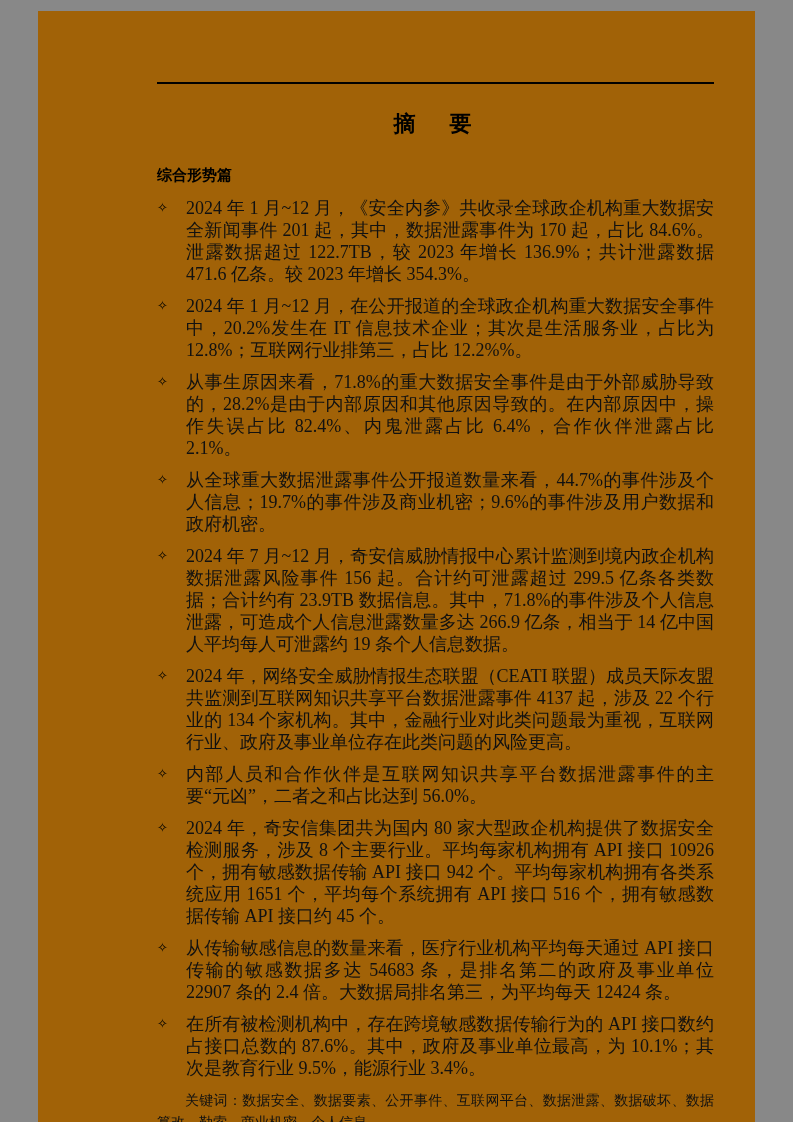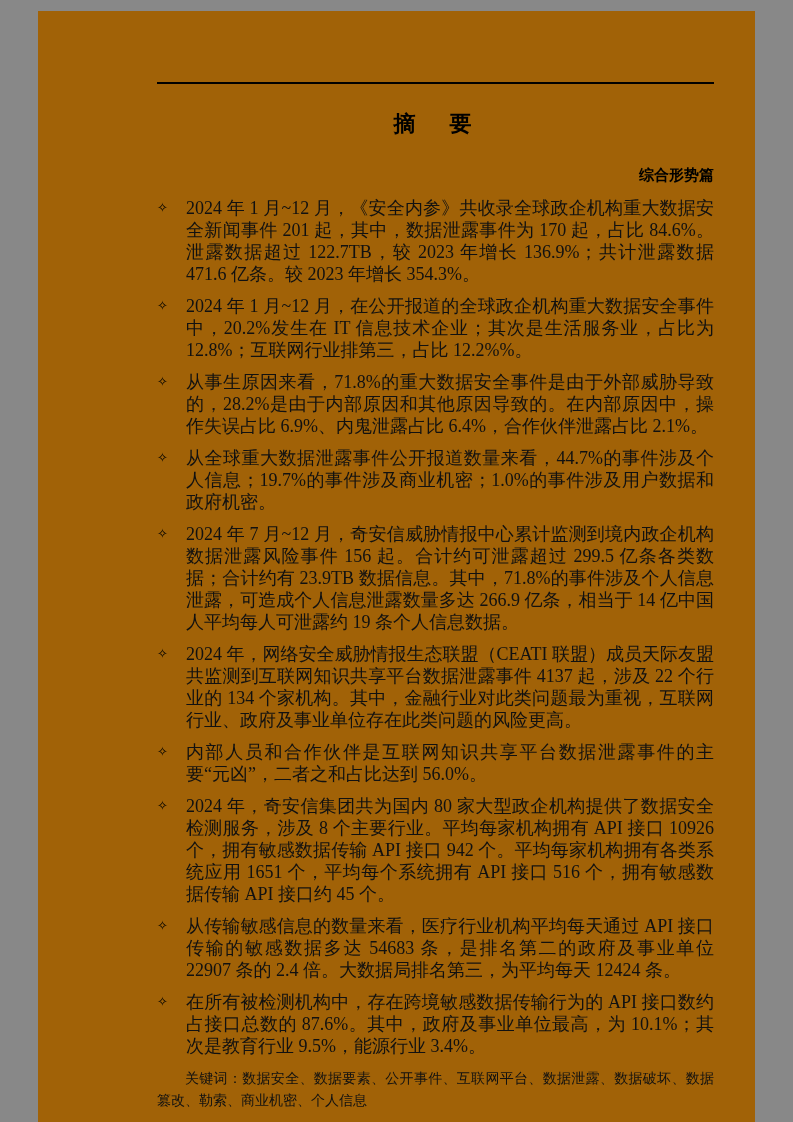--- a/index.html
+++ b/index.html
@@ -39,21 +39,20 @@
     margin-bottom: 24px;
   }
   .section-heading {
     font-family: "Liberation Sans", sans-serif;
     font-weight: bold;
     font-size: 15px;
     line-height: 20px;
     color: #000000;
     margin-top: 14px;
     margin-bottom: 12px;
-    text-align: right;
   }
   .bullet {
     display: flex;
     align-items: flex-start;
     margin-bottom: 10px;
   }
   .bullet .marker {
     flex: 0 0 29px;
     font-size: 13px;
     line-height: 22px;
@@ -94,25 +93,25 @@
     <div class="bullet">
       <span class="marker">✧</span>
       <p class="btext">2024 年 1 月~12 月，《安全内参》共收录全球政企机构重大数据安全新闻事件 201 起，其中，数据泄露事件为 170 起，占比 84.6%。泄露数据超过 122.7TB，较 2023 年增长 136.9%；共计泄露数据 471.6 亿条。较 2023 年增长 354.3%。</p>
     </div>
     <div class="bullet">
       <span class="marker">✧</span>
       <p class="btext">2024 年 1 月~12 月，在公开报道的全球政企机构重大数据安全事件中，20.2%发生在 IT 信息技术企业；其次是生活服务业，占比为 12.8%；互联网行业排第三，占比 12.2%%。</p>
     </div>
     <div class="bullet">
       <span class="marker">✧</span>
-      <p class="btext">从事生原因来看，71.8%的重大数据安全事件是由于外部威胁导致的，28.2%是由于内部原因和其他原因导致的。在内部原因中，操作失误占比 6.9%、内鬼泄露占比 6.4%，合作伙伴泄露占比 2.1%。</p>
+      <p class="btext">从事生原因来看，71.8%的重大数据安全事件是由于外部威胁导致的，28.2%是由于内部原因和其他原因导致的。在内部原因中，操作失误占比 82.4%、内鬼泄露占比 6.4%，合作伙伴泄露占比 2.1%。</p>
     </div>
     <div class="bullet">
       <span class="marker">✧</span>
-      <p class="btext">从全球重大数据泄露事件公开报道数量来看，44.7%的事件涉及个人信息；19.7%的事件涉及商业机密；1.0%的事件涉及用户数据和政府机密。</p>
+      <p class="btext">从全球重大数据泄露事件公开报道数量来看，44.7%的事件涉及个人信息；19.7%的事件涉及商业机密；9.6%的事件涉及用户数据和政府机密。</p>
     </div>
 
 
     <div class="bullet">
       <span class="marker">✧</span>
       <p class="btext">2024 年 7 月~12 月，奇安信威胁情报中心累计监测到境内政企机构数据泄露风险事件 156 起。合计约可泄露超过 299.5 亿条各类数据；合计约有 23.9TB 数据信息。其中，71.8%的事件涉及个人信息泄露，可造成个人信息泄露数量多达 266.9 亿条，相当于 14 亿中国人平均每人可泄露约 19 条个人信息数据。</p>
     </div>
     <div class="bullet">
       <span class="marker">✧</span>
       <p class="btext">2024 年，网络安全威胁情报生态联盟（CEATI 联盟）成员天际友盟共监测到互联网知识共享平台数据泄露事件 4137 起，涉及 22 个行业的 134 个家机构。其中，金融行业对此类问题最为重视，互联网行业、政府及事业单位存在此类问题的风险更高。</p>

